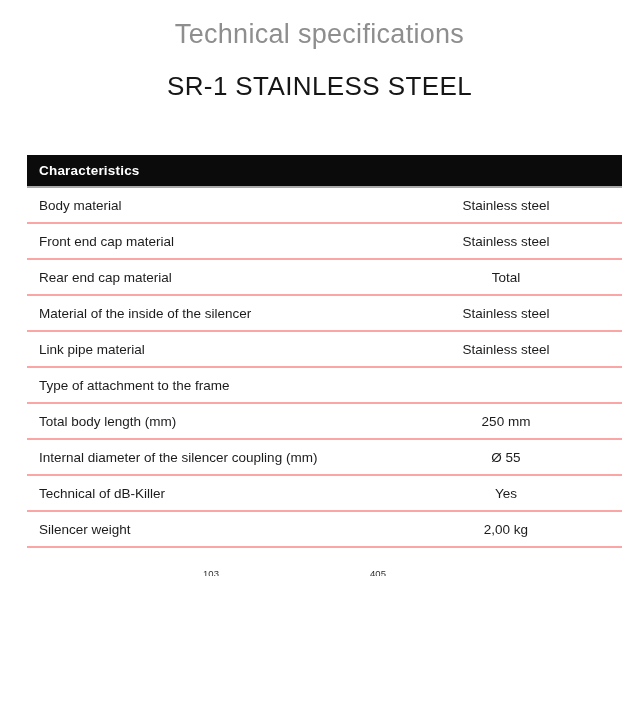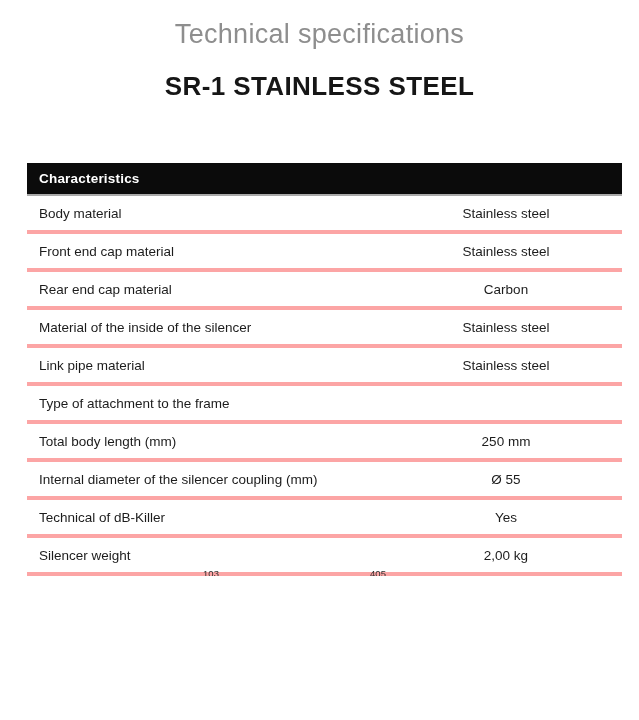--- a/index.html
+++ b/index.html
@@ -6,32 +6,32 @@
   #page{
     position:relative;width:639px;height:576px;background:#ffffff;overflow:hidden;
     font-family:"Liberation Sans","DejaVu Sans",sans-serif;
   }
   .page-title{
     position:absolute;top:18px;left:0;width:639px;text-align:center;
     font-size:27px;line-height:32px;font-weight:400;color:#8e8e8e;letter-spacing:.3px;
   }
   .page-subtitle{
     position:absolute;top:72px;left:0;width:639px;text-align:center;
-    font-size:26px;line-height:28px;font-weight:700;color:#161616;letter-spacing:.4px;
+    font-size:26px;line-height:28px;font-weight:400;color:#161616;letter-spacing:.4px;
   }
   .spec-table{
-    position:absolute;left:27px;top:155px;width:595px;margin-top:8px;
+    position:absolute;left:27px;top:155px;width:595px;
   }
   .spec-header{
     height:31px;line-height:31px;background:#0b0b0b;color:#ffffff;
     font-size:13.5px;font-weight:bold;padding-left:12px;letter-spacing:.2px;
     border-bottom:2px solid #a9a9a9;box-sizing:content-box;
   }
   .spec-row{
-    height:34px;border-bottom:4px solid #fca5a5;
+    height:34px;border-bottom:2px solid #fca5a5;
     display:flex;align-items:center;font-size:13.5px;color:#1c1c1c;
   }
   .row-label{flex:0 0 351px;padding-left:12px;white-space:nowrap;}
   .row-value{flex:1;white-space:nowrap;text-align:center;}
   .drawing{position:absolute;left:0;top:558px;width:639px;height:162px;}
   .dline{stroke:#5a5a5c;stroke-width:0.9;fill:none;stroke-linejoin:round;stroke-linecap:round;}
   .dthin{stroke:#6e6e70;stroke-width:0.6;fill:none;}
   .dim{stroke:#4c4c4c;stroke-width:0.7;fill:none;}
   .dimtxt{font-family:"Liberation Sans","DejaVu Sans",sans-serif;font-size:9.5px;fill:#2e2e2e;}
   .arr{fill:#4c4c4c;stroke:none;}
@@ -52,21 +52,21 @@
       <span class="row-value">Stainless steel</span>
     </div>
 
     <div class="spec-row">
       <span class="row-label">Front end cap material</span>
       <span class="row-value">Stainless steel</span>
     </div>
 
     <div class="spec-row">
       <span class="row-label">Rear end cap material</span>
-      <span class="row-value">Carbon</span>
+      <span class="row-value">Total</span>
     </div>
 
     <div class="spec-row">
       <span class="row-label">Material of the inside of the silencer</span>
       <span class="row-value">Stainless steel</span>
     </div>
 
     <div class="spec-row">
       <span class="row-label">Link pipe material</span>
       <span class="row-value">Stainless steel</span>

